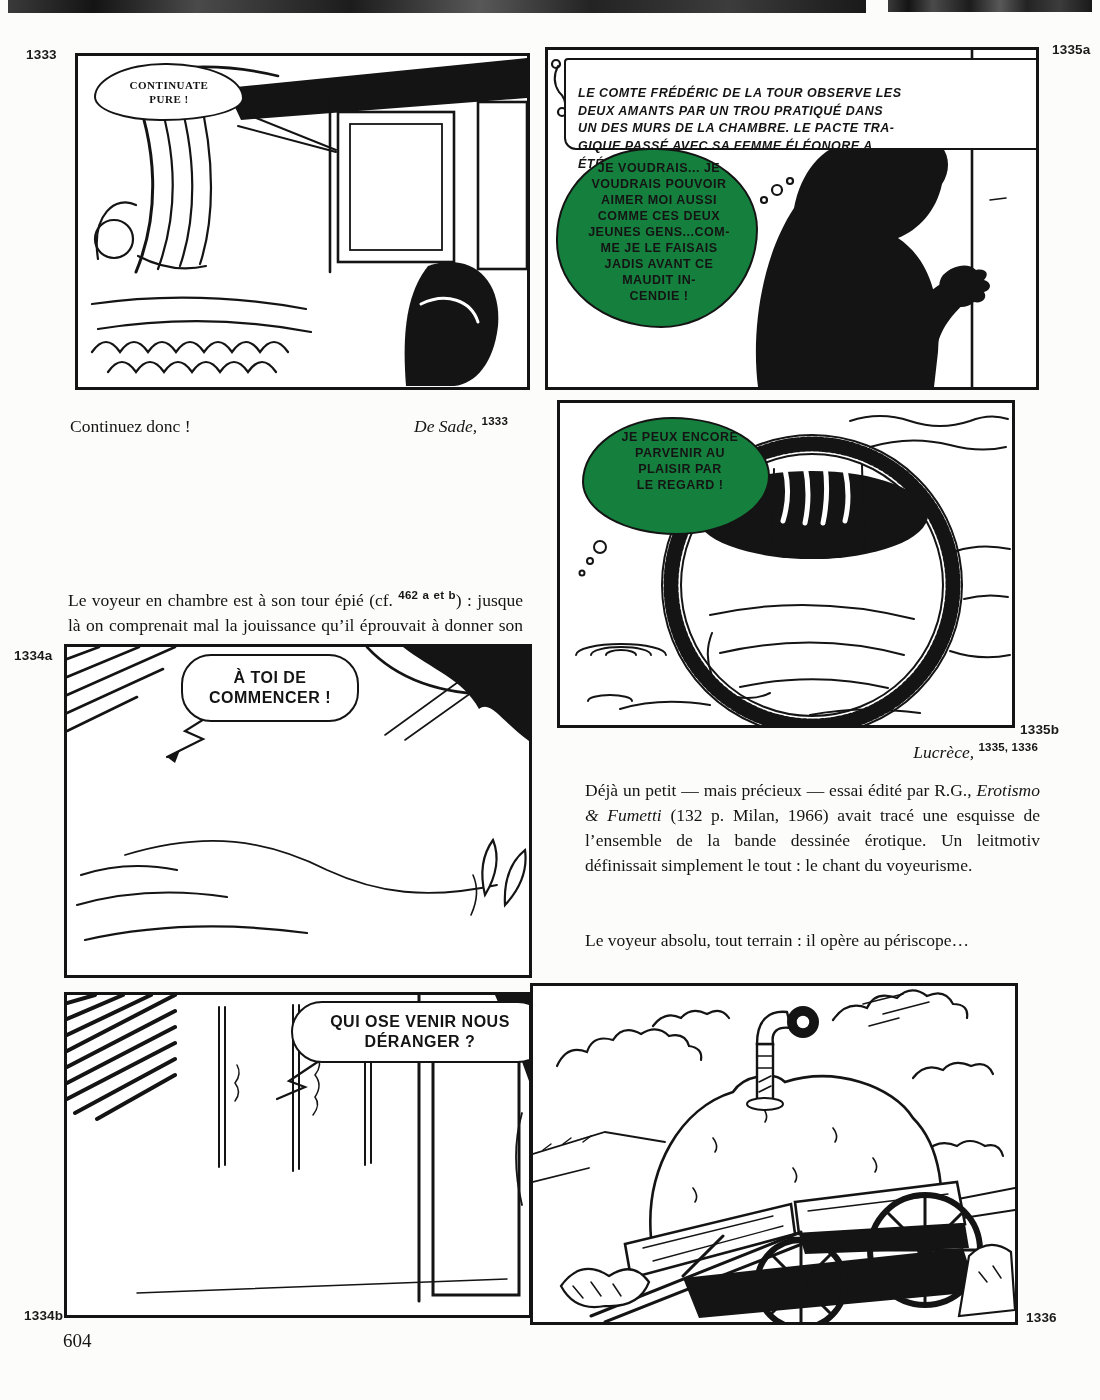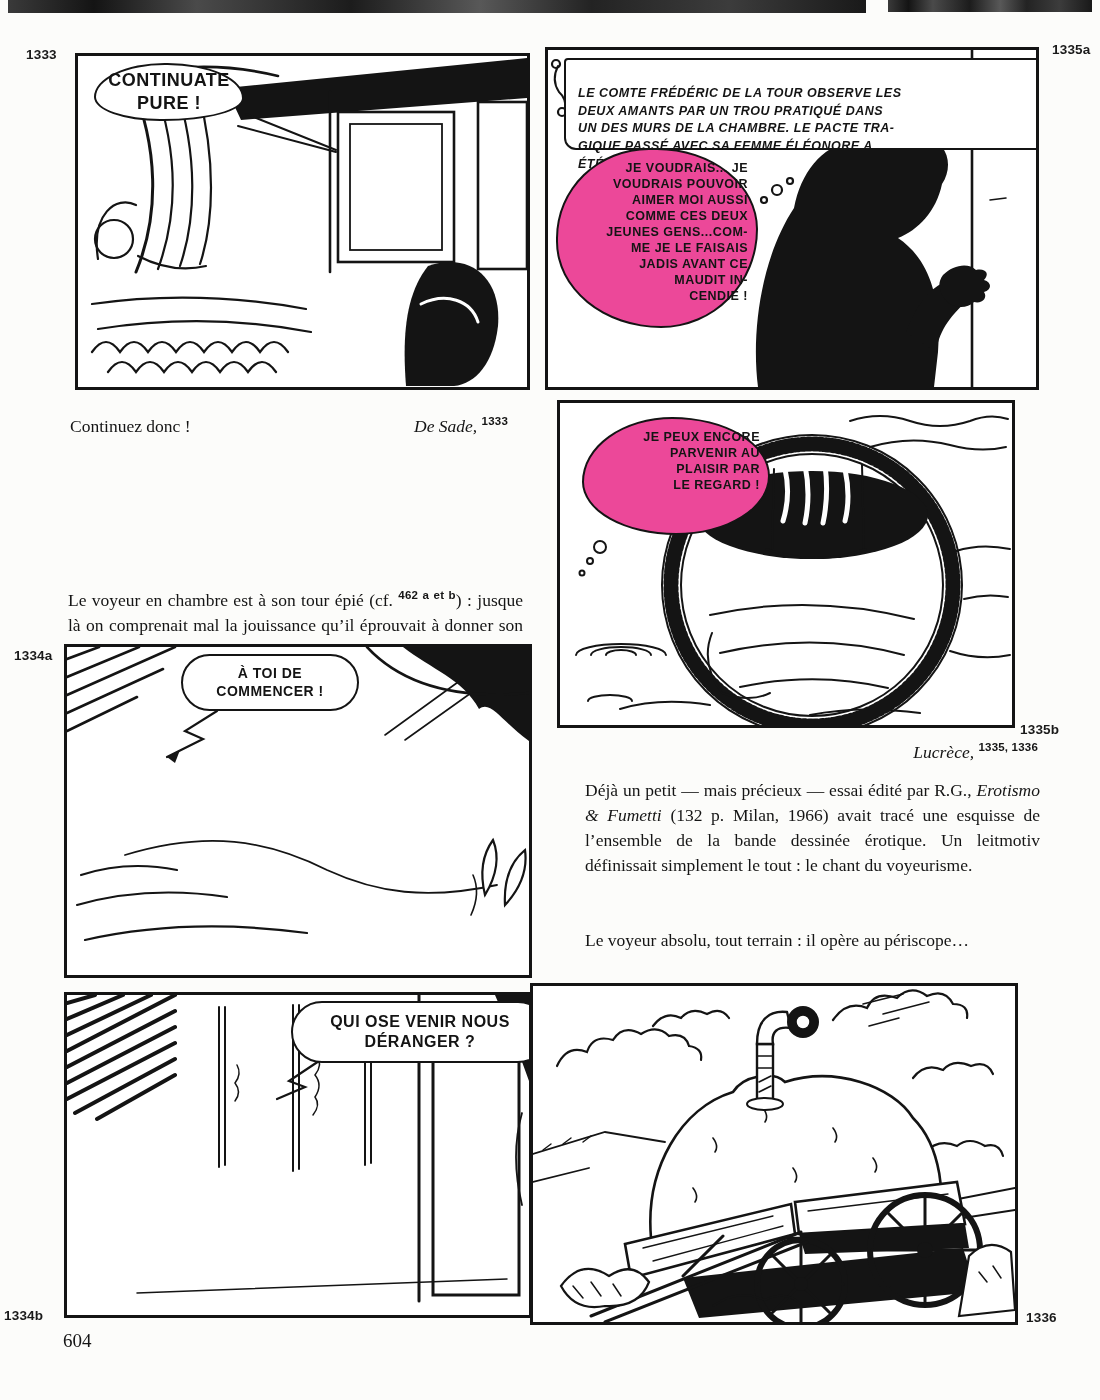--- a/index.html
+++ b/index.html
@@ -36,26 +36,26 @@
     position:absolute;
     background:#fff;
     border:2.4px solid #141414;
     display:flex;align-items:center;justify-content:center;
     text-align:center;
     box-sizing:border-box;
     z-index:3;
   }
   .thought{
     position:absolute;
-    background:#ec4899;
+    background:#15803d;
     border:2.4px solid #141414;
     box-sizing:border-box;
     z-index:3;
     padding:10px 8px 8px 12px;
-    text-align:right;
+    text-align:center;
   }
   .scroll-box{
     position:absolute;
     background:#fff;
     border:2.4px solid #141414;
     border-radius:4px 10px 6px 12px;
     box-sizing:border-box;
     padding:7px 10px 6px 12px;
     z-index:3;
     font-style:italic;
@@ -136,21 +136,21 @@
         <rect x="272" y="68" width="92" height="126" stroke-width="1.8"></rect>
         <rect x="400" y="46" width="49" height="167" stroke-width="2.6"></rect>
 
         <path d="M350,210 C390,196 424,220 420,270 C416,306 398,328 376,330 L328,330 C324,278 328,238 350,210 Z" fill="#141414" stroke="none"></path>
         <path d="M343,248 C368,236 393,244 400,266" stroke="#ffffff" stroke-width="3"></path>
 
         <path d="M168,58 L258,94" stroke-width="2"></path>
         <path d="M160,70 L258,96" stroke-width="2"></path>
       </g>
     </svg>
-    <div class="speech lettering" style="left:16px;top:7px;width:150px;height:58px;border-radius:48% 52% 55% 45% / 60% 62% 40% 42%;font-size:18px;">CONTINUATE
+    <div class="speech lettering" style="left:16px;top:7px;width:150px;height:58px;border-radius:48% 52% 55% 45% / 60% 62% 40% 42%;font-size:11px;font-family:Liberation Serif, serif;">CONTINUATE
 PURE !</div>
   </div>
 
   <div class="caption-row" style="left:70px;top:416px;width:438px;">
     <span>Continuez donc !</span>
     <span>
       <span class="source">De Sade,</span>
       <span class="ref">1333</span>
     </span>
   </div>
@@ -181,21 +181,21 @@
         <path d="M58,208 C140,183 200,193 260,223 C310,246 360,253 430,238" stroke-width="1.8"></path>
 
         <path d="M418,248 q18,-30 8,-55 q-16,22 -8,55 Z" fill="#fff"></path>
         <path d="M438,258 q24,-26 20,-55 q-22,18 -20,55 Z" fill="#fff"></path>
         <path d="M404,268 q10,-22 2,-40" stroke-width="1.6"></path>
 
         <path d="M150,64 L118,84 L136,92 L100,110" stroke-width="2.2"></path>
         <polygon points="100,110 113,103 108,116" fill="#141414" stroke="none"></polygon>
       </g>
     </svg>
-    <div class="speech lettering" style="left:114px;top:7px;width:178px;height:57px;border-radius:30px;font-size:14px;">À TOI DE
+    <div class="speech lettering" style="left:114px;top:7px;width:178px;height:68px;border-radius:30px;font-size:16px;">À TOI DE
 COMMENCER !</div>
   </div>
 
   <div class="panel" style="left:64px;top:992px;width:468px;height:326px;">
     <svg width="462" height="320" viewBox="0 0 462 320">
       <g stroke="#141414" fill="none" stroke-width="2.2" stroke-linecap="round">
 
         <path d="M0,8 L28,0 M0,24 L56,0 M0,40 L84,0 M0,56 L108,0 M0,72 L108,16 M0,88 L108,32 M0,104 L108,48 M8,118 L108,64 M30,124 L108,80" stroke-width="4"></path>
 
         <path d="M152,12 L152,172 M158,12 L158,170" stroke-width="2"></path>
@@ -212,21 +212,21 @@
         <path d="M455,118 q-12,42 0,92" stroke-width="1.8"></path>
         <path d="M70,298 L440,284" stroke-width="1.5"></path>
 
         <path d="M255,64 L222,86 L238,92 L210,104" stroke-width="2.2"></path>
       </g>
     </svg>
     <div class="speech lettering" style="left:224px;top:6px;width:258px;height:62px;border-radius:34px;font-size:16px;">QUI OSE VENIR NOUS
 DÉRANGER ?</div>
   </div>
 
-  <div class="figlabel" style="left:4px;top:1308px;">1334b</div>
+  <div class="figlabel" style="left:24px;top:1308px;">1334b</div>
 
   <div class="pagenum" style="left:63px;top:1330px;">604</div>
 
   <div class="figlabel" style="left:1052px;top:42px;">1335a</div>
 
   <div class="panel" style="left:545px;top:47px;width:494px;height:343px;">
     <svg width="488" height="337" viewBox="0 0 488 337">
       <g stroke="#141414" fill="none" stroke-width="2.2" stroke-linecap="round">
 
         <path d="M424,0 L424,337" stroke-width="2.6"></path>

